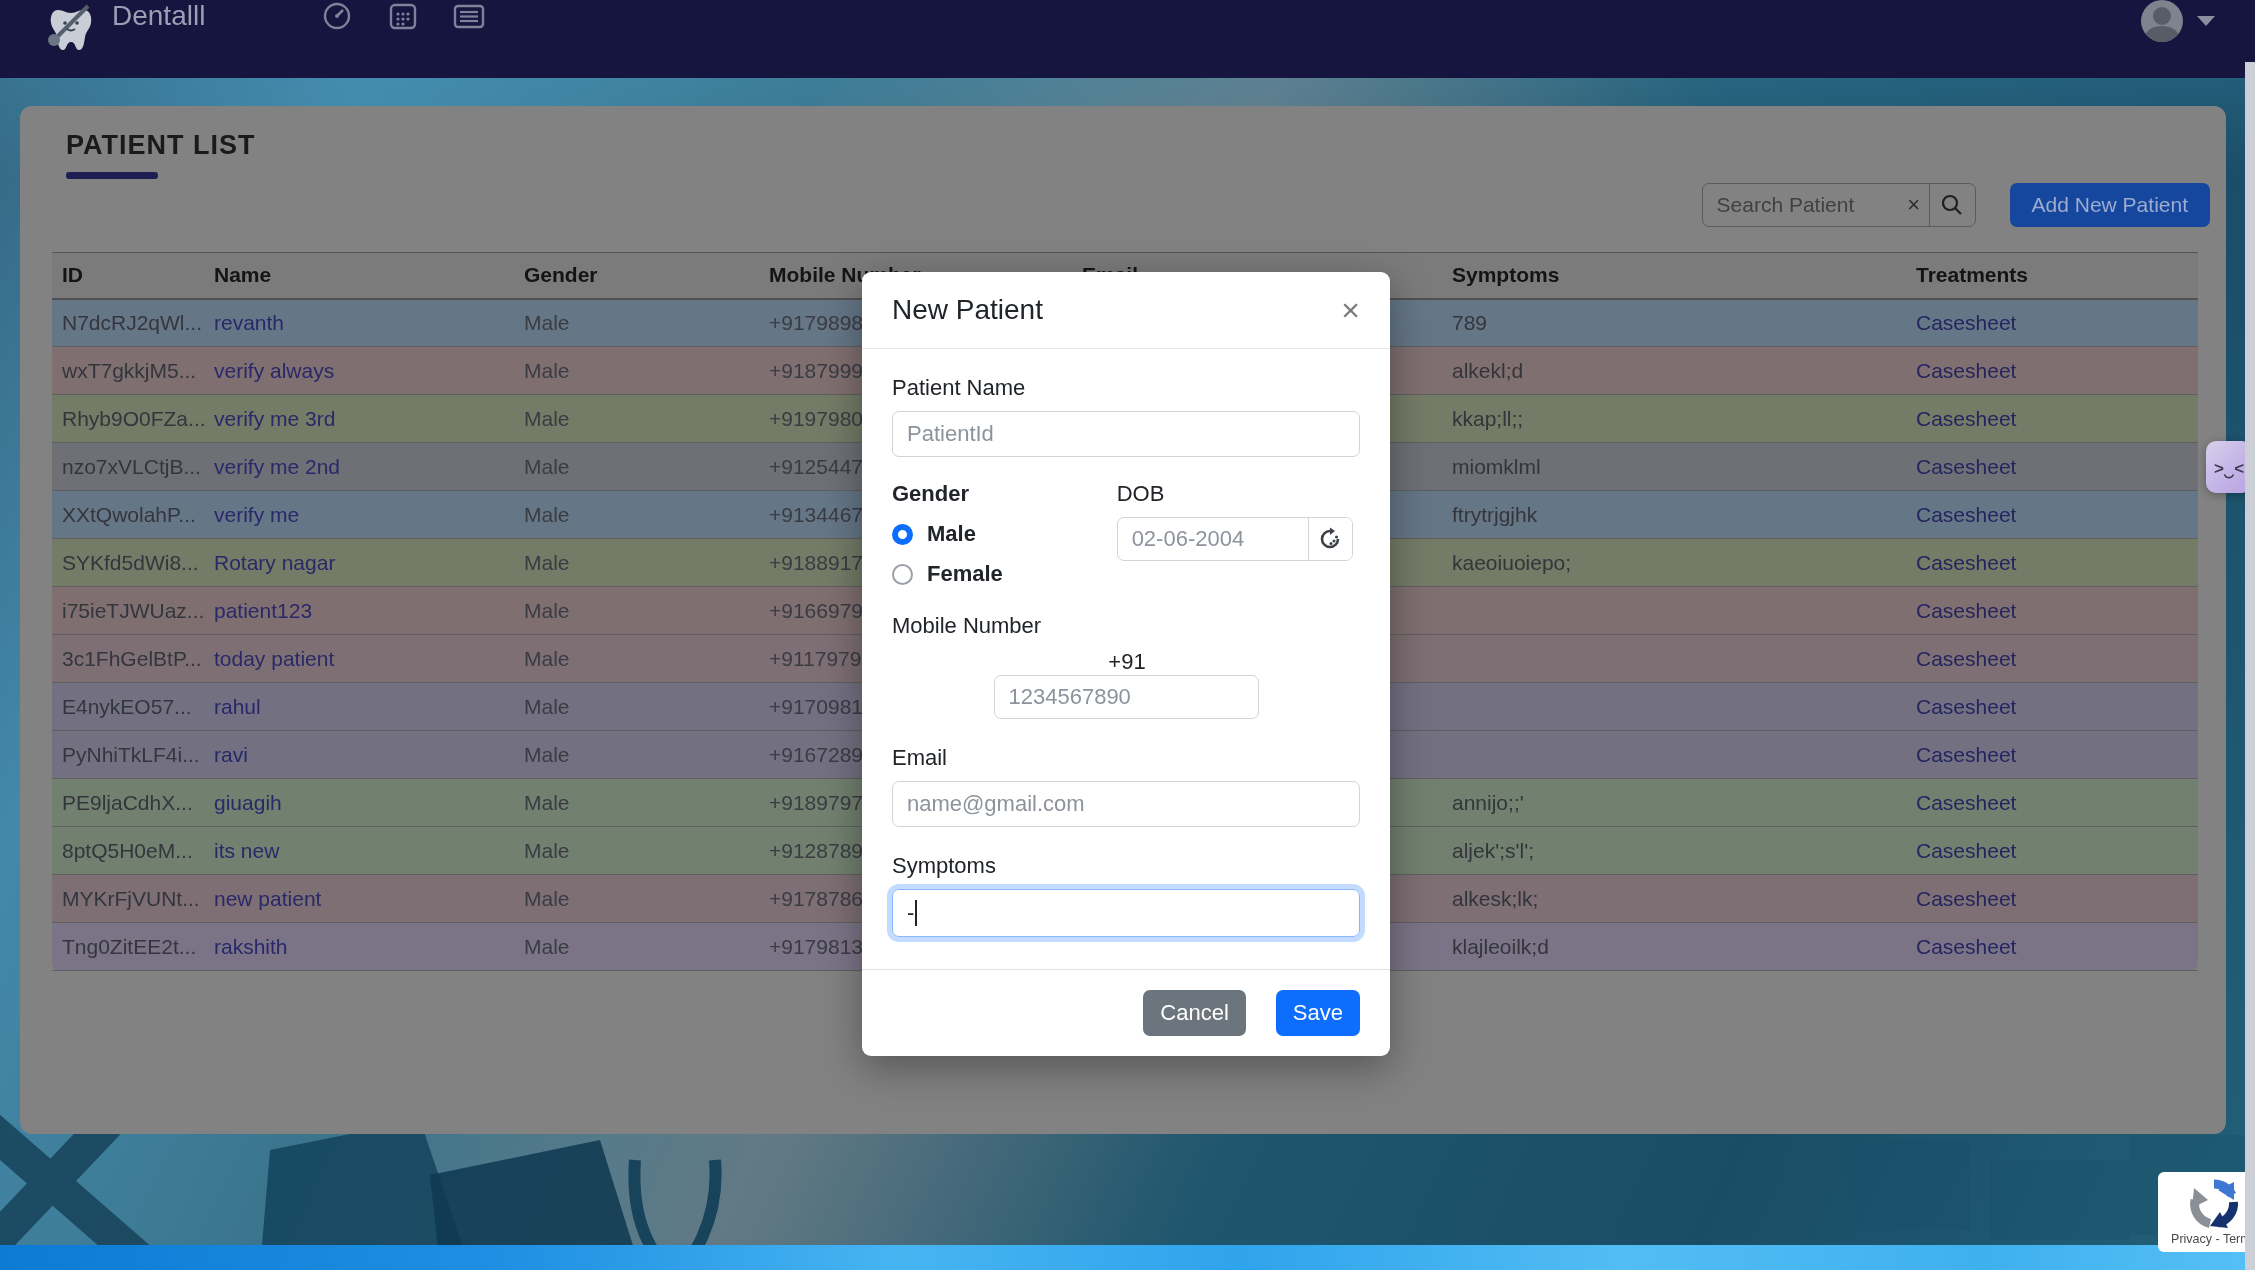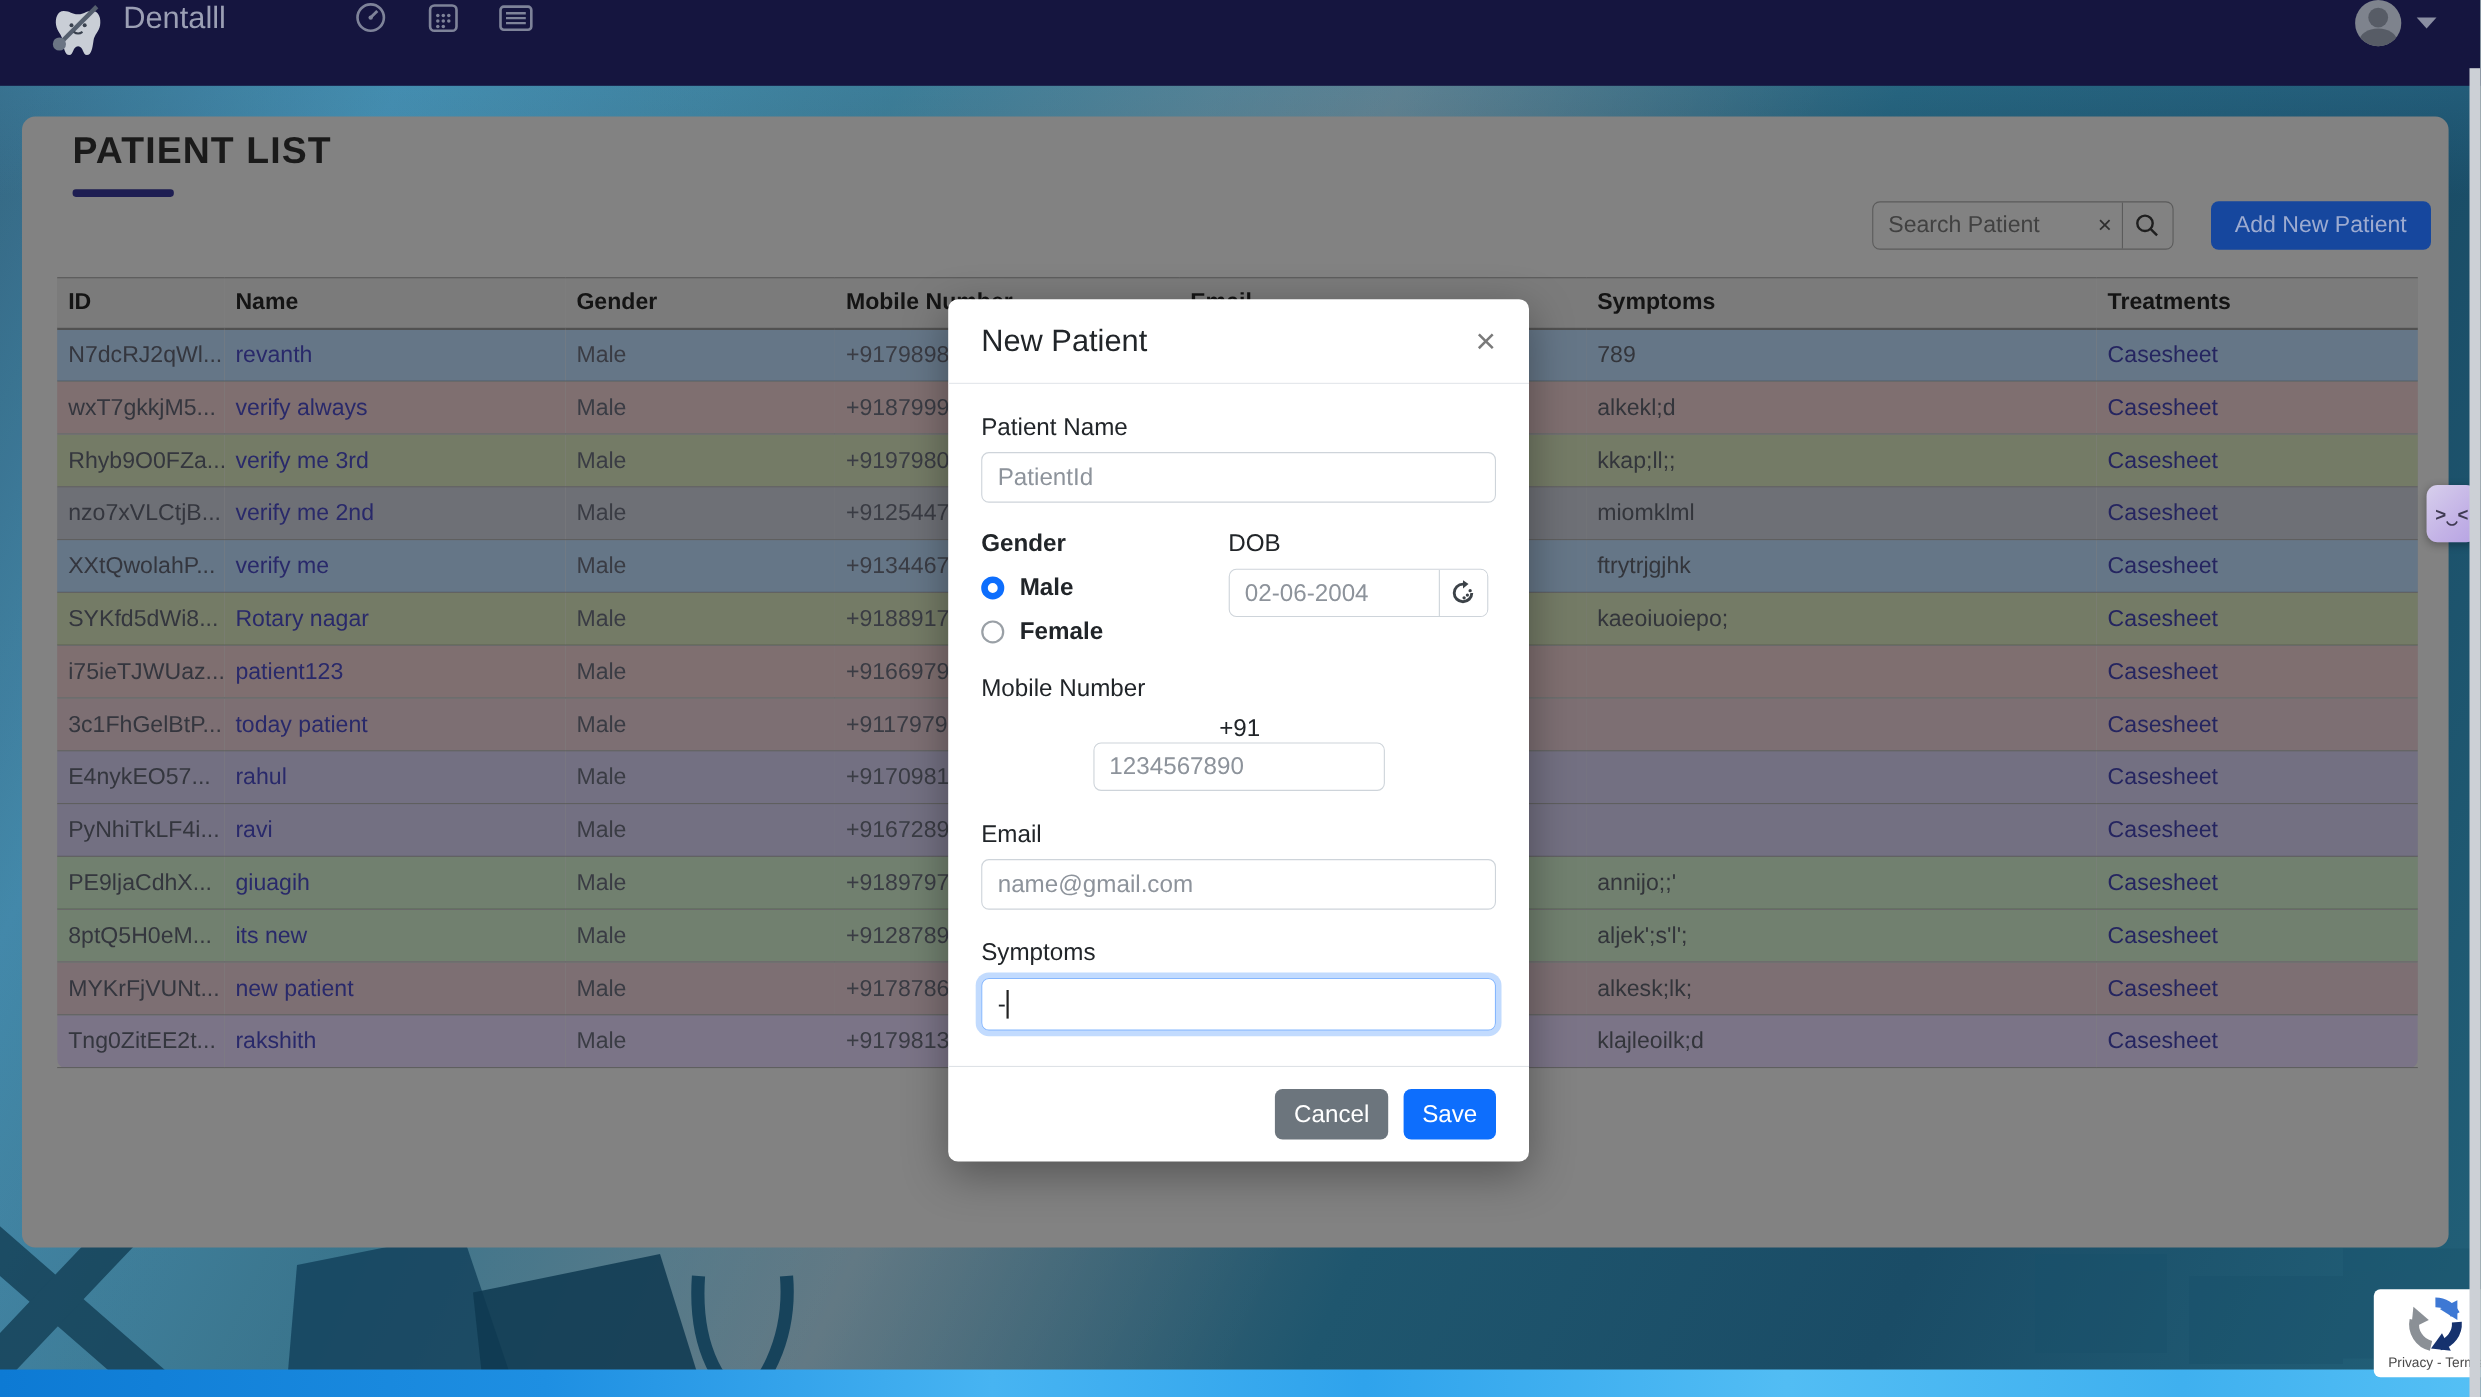--- a/index.html
+++ b/index.html
@@ -20,21 +20,21 @@
   .nav-icons { display:flex; gap:34px; margin-left:116px; }
   .nav-icon { width:32px; height:32px; display:flex; align-items:center; justify-content:center; cursor:pointer; }
   .nav-right { margin-left:auto; margin-right:40px; display:flex; align-items:center; gap:14px; }
   .avatar { width:42px; height:42px; border-radius:50%; background:#7e838d; overflow:hidden; position:relative; }
   .avatar .head { position:absolute; left:12px; top:7px; width:18px; height:18px; border-radius:50%; background:#575c66; }
   .avatar .shoulders { position:absolute; left:4px; top:26px; width:34px; height:22px; border-radius:50% 50% 0 0; background:#575c66; }
   .caret-down { width:0; height:0; border-left:9px solid transparent; border-right:9px solid transparent; border-top:10px solid #8a8ea2; }
 
   
   .card { position:absolute; left:20px; top:106px; width:2206px; height:1028px; background:#828282; border-radius:12px; z-index:2; }
-  .page-title { position:absolute; left:46px; top:12px; font-size:34px; font-weight:bold; letter-spacing:1px; color:#1a1a1a; }
+  .page-title { position:absolute; left:46px; top:24px; font-size:27px; font-weight:bold; letter-spacing:1px; color:#1a1a1a; }
   .title-underline { position:absolute; left:46px; top:66px; width:92px; height:7px; background:#1e1e52; border-radius:3px; }
 
   .toolbar { position:absolute; right:16px; top:77px; height:44px; display:flex; align-items:center; gap:34px; }
   .search-group { display:flex; align-items:center; height:44px; border:1px solid #5b5b5b; border-radius:7px; overflow:hidden; }
   .search-input { width:196px; height:42px; border:none; outline:none; background:transparent; font-size:21px; color:#2a2a2a; padding:0 6px 0 14px; font-family:"Liberation Sans",sans-serif; }
   .search-input::placeholder { color:#414141; opacity:1; }
   .search-clear { width:30px; text-align:center; font-size:22px; color:#2d2d2d; cursor:pointer; }
   .search-btn { width:46px; height:44px; border-left:1px solid #5b5b5b; display:flex; align-items:center; justify-content:center; cursor:pointer; }
   .add-btn { height:44px; padding:0 22px; background:#16479e; color:#9dabd0; font-size:21px; border:none; border-radius:7px; cursor:pointer; font-family:"Liberation Sans",sans-serif; }
 
@@ -71,21 +71,21 @@
   .dob-value { flex:1; display:flex; align-items:center; padding:0 14px; font-size:22px; color:#8d939b; }
   .dob-btn { width:44px; border-left:1px solid #ced4da; display:flex; align-items:center; justify-content:center; cursor:pointer; background:#fff; }
   .section { margin-top:26px; }
   .mobile-row { display:flex; align-items:center; margin-top:6px;flex-direction:column; }
   .mobile-prefix { font-size:22px; color:#212529; margin:0 10px 0 12px; }
   .mobile-input { width:265px; height:44px; }
   .symptoms-input { width:100%; height:48px; border:1px solid #86b7fe; border-radius:7px; margin-top:4px;
                     box-shadow:0 0 0 5px rgba(13,110,253,0.25); display:flex; align-items:center; padding:0 14px;
                     font-size:22px; color:#212529; }
   .cursor-bar { display:inline-block; width:2px; height:26px; background:#222; margin-left:1px; }
-  .modal-footer { margin-top:32px; border-top:1px solid #dee2e6; padding:20px 30px; display:flex; justify-content:flex-end; gap:14px; }
+  .modal-footer { margin-top:32px; border-top:1px solid #dee2e6; padding:20px 30px; display:flex; justify-content:flex-end; gap:30px; }
   .btn { border:none; border-radius:7px; font-size:22px; color:#ffffff; padding:10px 17px; cursor:pointer; font-family:"Liberation Sans",sans-serif; }
   .btn-cancel { background:#6c757d; } .btn-save { background:#0d6efd; }
 
   
   .footer-strip { position:absolute; left:0; bottom:0; width:2255px; height:25px; z-index:6;
       background:linear-gradient(90deg,#0d7ad4 0%,#1e8fe2 22%,#47b4f2 40%,#2fa3ec 55%,#52bdf4 72%,#3fb0ef 88%,#55c0f5 100%); }
   .recaptcha { position:absolute; left:2158px; top:1172px; width:112px; height:80px; background:#ffffff; border-radius:6px;
                z-index:7; display:flex; flex-direction:column; align-items:center; justify-content:center; cursor:pointer; }
   .recaptcha-text { font-size:12.5px; color:#4a4a4a; margin-top:2px; }
   .edge-handle { position:absolute; left:2206px; top:441px; width:46px; height:52px; border-radius:10px;

